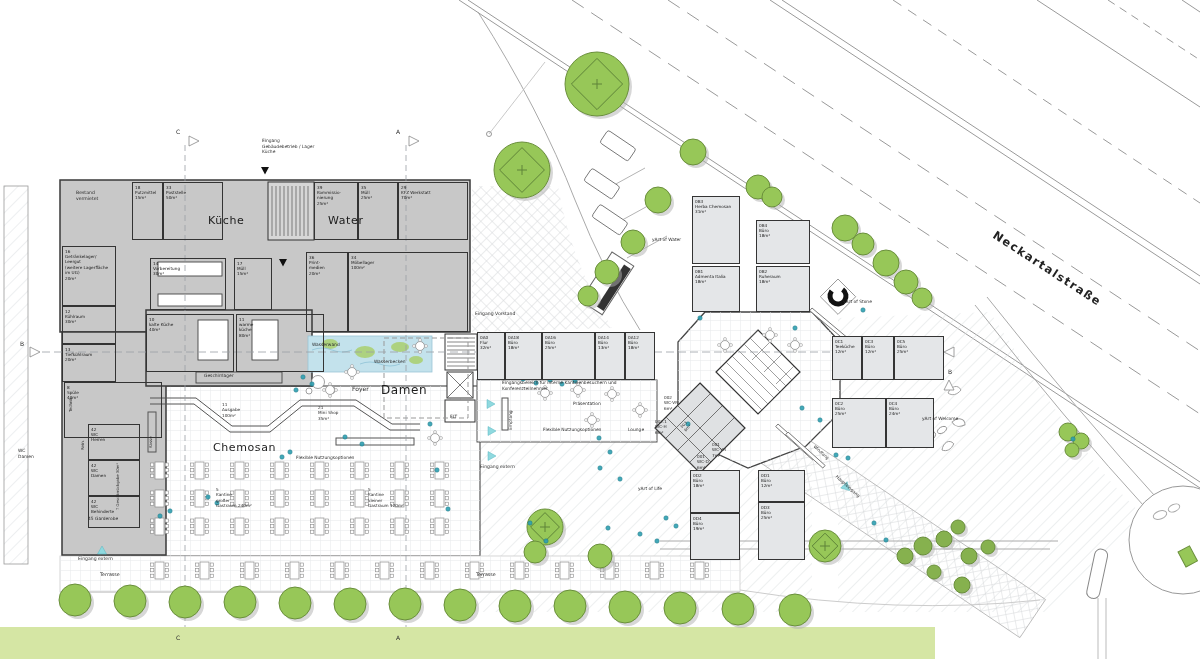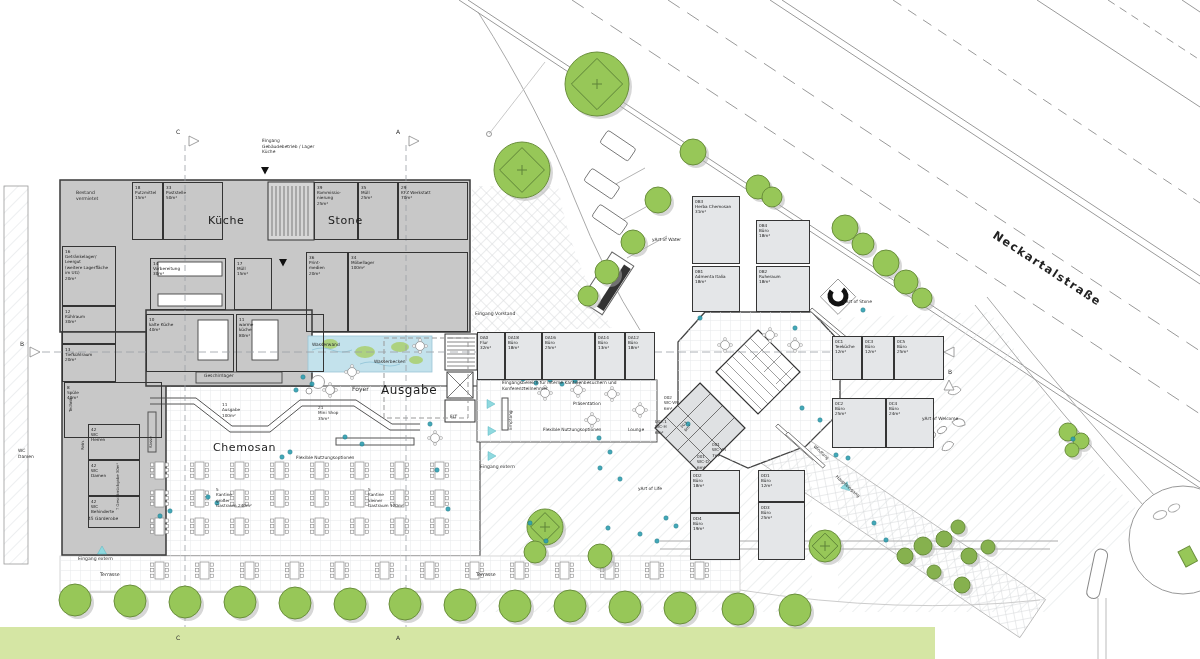--- a/index.html
+++ b/index.html
@@ -1103,23 +1103,23 @@
       </div>
       <div class="room o" style="left: 758px; top: 502px; width: 47px; height: 58px;">
         <div class="room-label">0D3
 Büro
 25m²</div>
       </div>
     </div>
 
 <div id="labels">
   <div class="biglbl" style="left:208px;top:214px">Küche</div>
-  <div class="biglbl" style="left:328px;top:214px">Stone</div>
+  <div class="biglbl" style="left:328px;top:214px">Water</div>
   <div class="biglbl" style="left:213px;top:441px">Chemosan</div>
-  <div class="biglbl" style="left:381px;top:383px;font-size:12px">Ausgabe</div>
+  <div class="biglbl" style="left:381px;top:383px;font-size:12px">Damen</div>
   <div class="street">Neckartalstraße</div>
 <div class="lbl" style="left: 216px; top: 487px; font-size: 4.2px;">5
 Kantine
 großer
 Gastraum 240m²</div>
       <div class="lbl" style="left: 368px; top: 487px; font-size: 4.2px;">5
 Kantine
 kleiner
 Gastraum 120m²</div>
       <div class="lbl" style="left: 222px; top: 402px; font-size: 4.2px;">11

